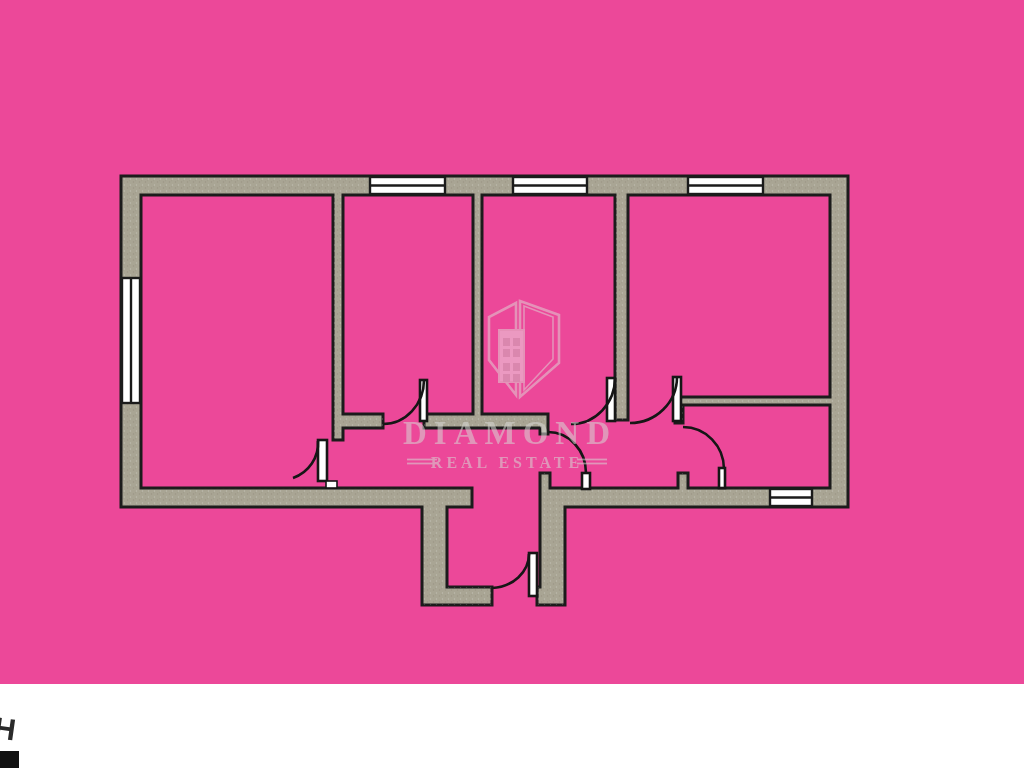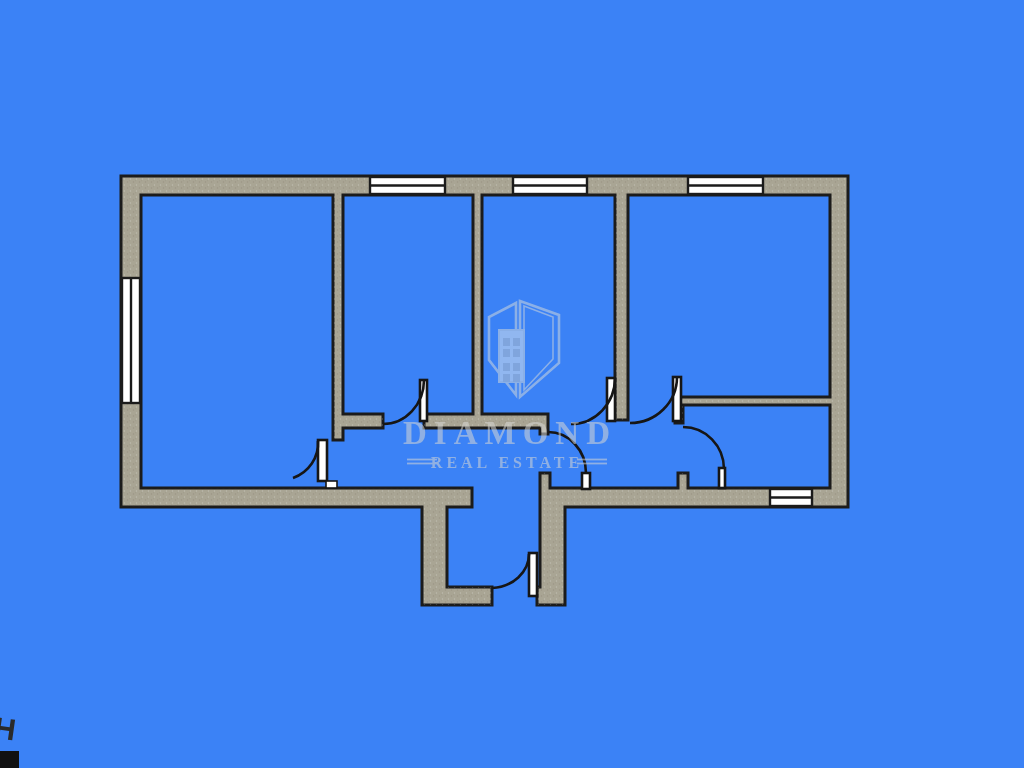--- a/index.html
+++ b/index.html
@@ -7,22 +7,22 @@
     padding: 0;
     background: #ffffff;
     width: 1024px;
     height: 768px;
     overflow: hidden;
     font-family: "Liberation Serif", serif;
   }
   .page {
     position: relative;
     width: 1024px;
-    height: 768px;
-    background: #3b82f6;
+    height: 684px;
+    background: #ec4899;
   }
   svg { display: block; }
   .corner-glyph {
     position: absolute;
     left: -6px;
     top: 712px;
     font-family: "Liberation Sans", sans-serif;
     font-weight: bold;
     font-size: 30px;
     color: #2a2a2a;

